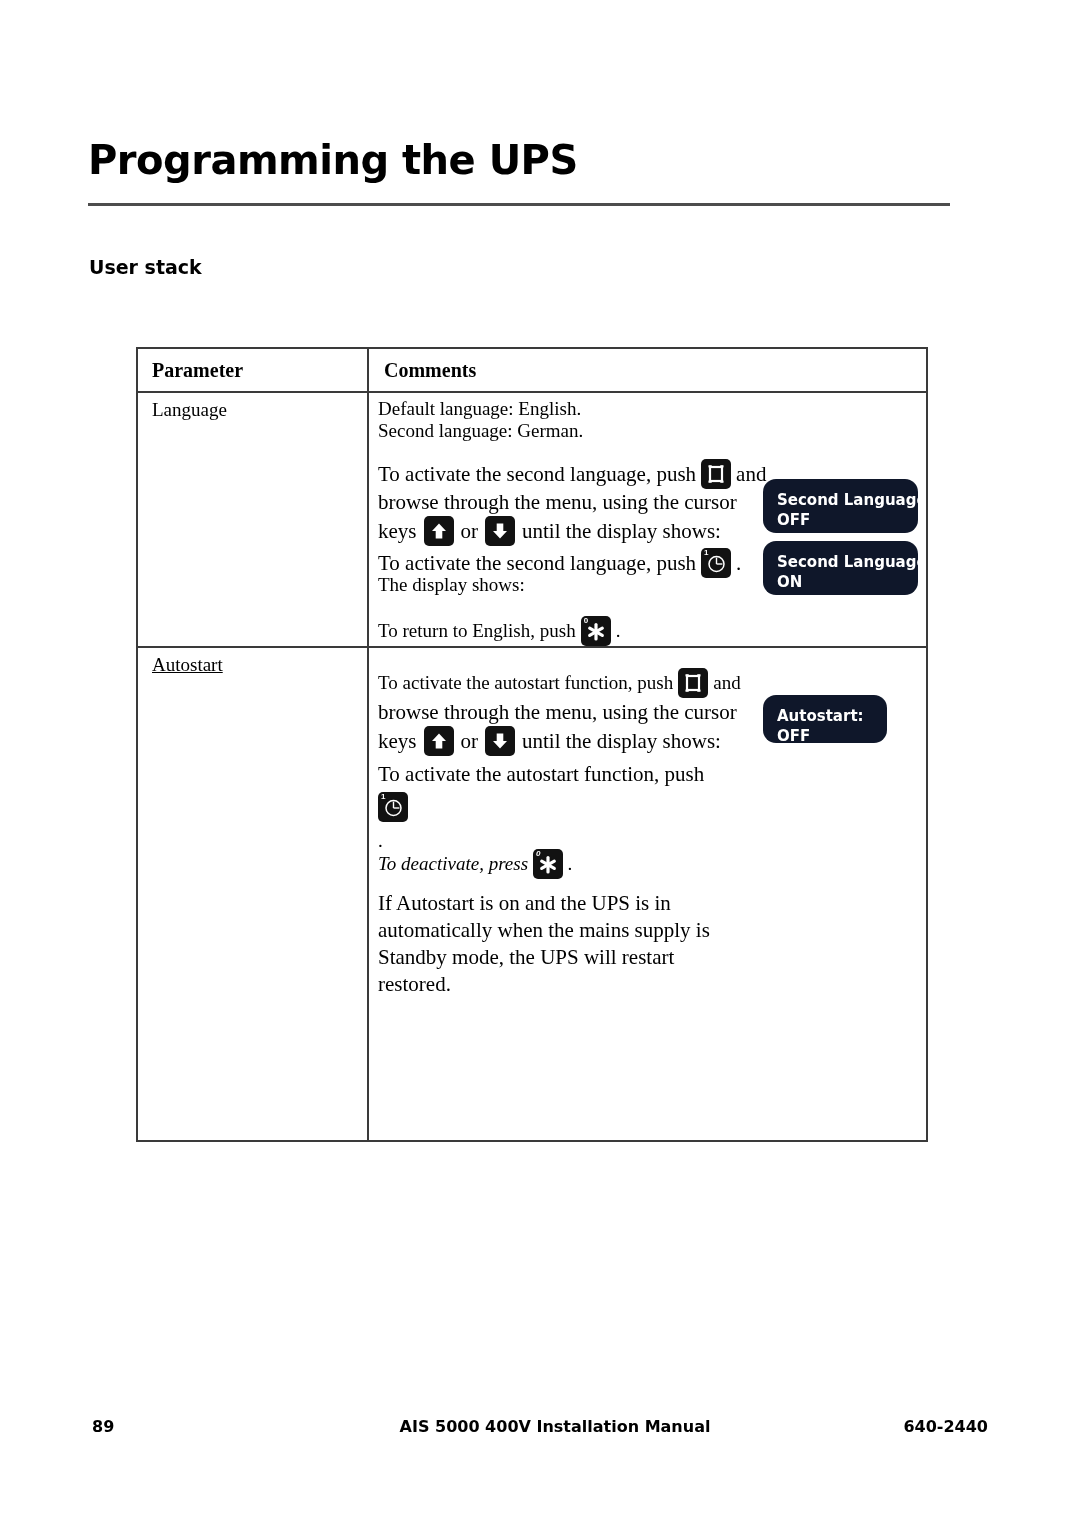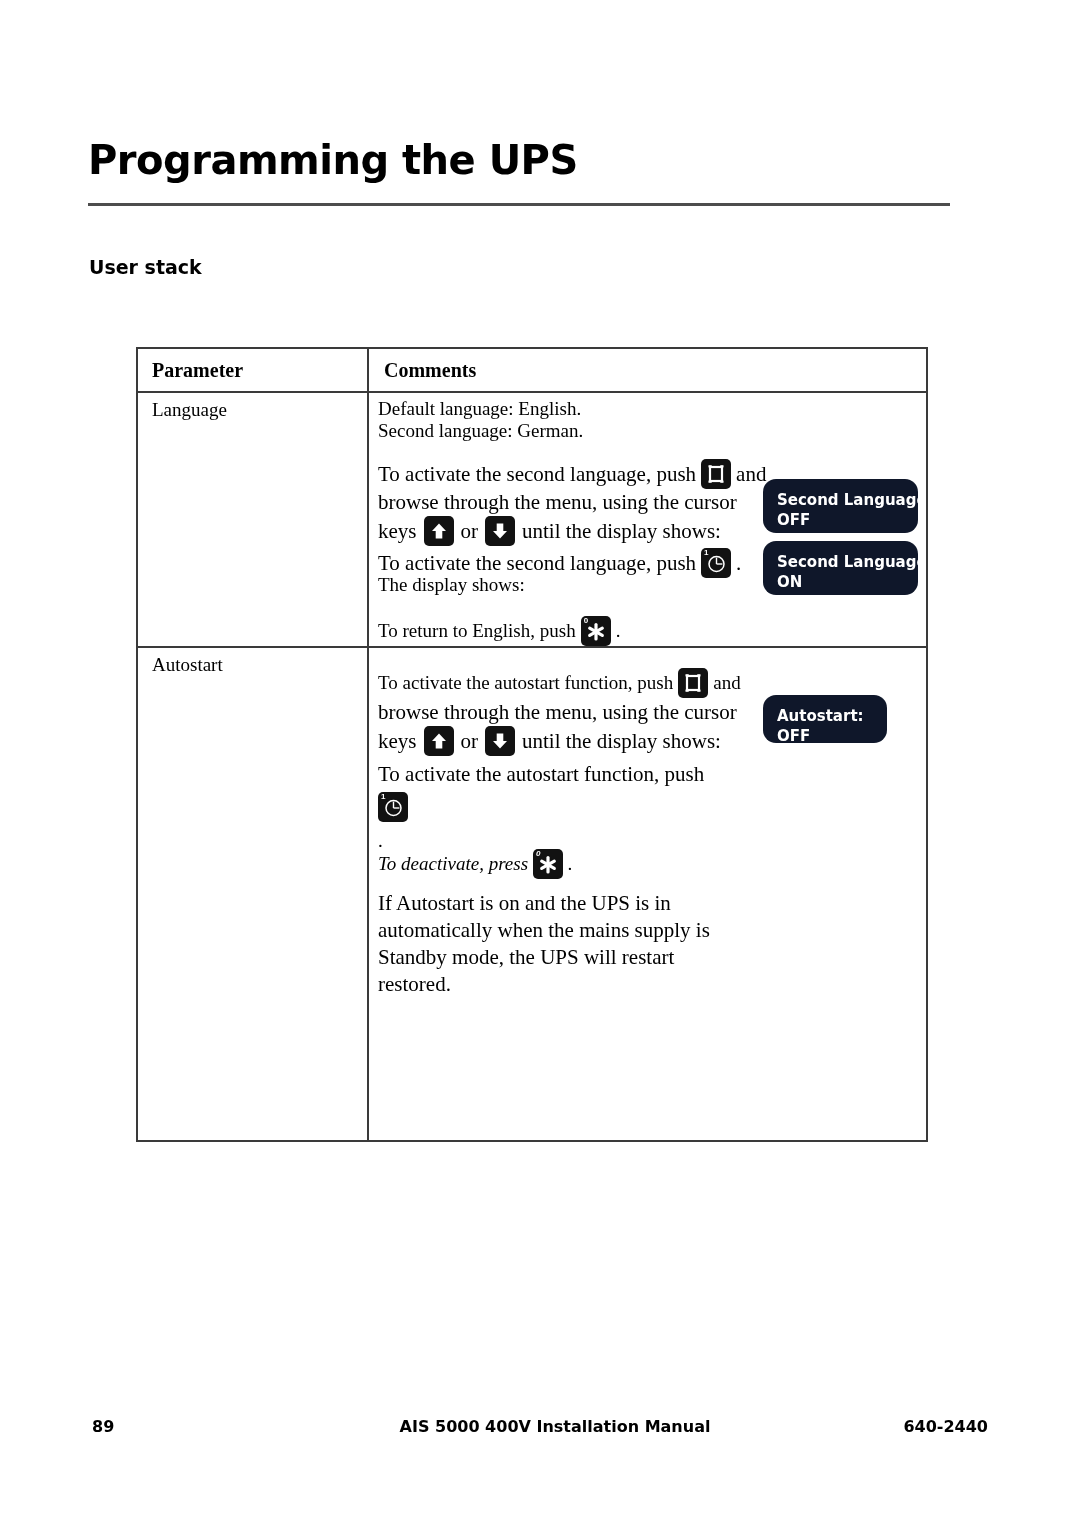--- a/index.html
+++ b/index.html
@@ -97,21 +97,21 @@
   }
   .th-param { left: 14px; top: 10px; }
   .th-comments { left: 246px; top: 10px; }
 
   .cell-param {
     position: absolute;
     font-size: 19px;
     white-space: nowrap;
   }
   .cell-param-lang { left: 14px; top: 50px; }
-  .cell-param-auto { left: 14px; top: 305px; }
+  .cell-param-auto { left: 14px; top: 305px; text-decoration: underline; }
 
   
   .cmt {
     position: absolute;
     left: 240px;
     font-size: 19px;
     line-height: 22px;
   }
   .cmt-small { font-size: 19px; }
   .cmt-large { font-size: 21px; line-height: 27px; }

